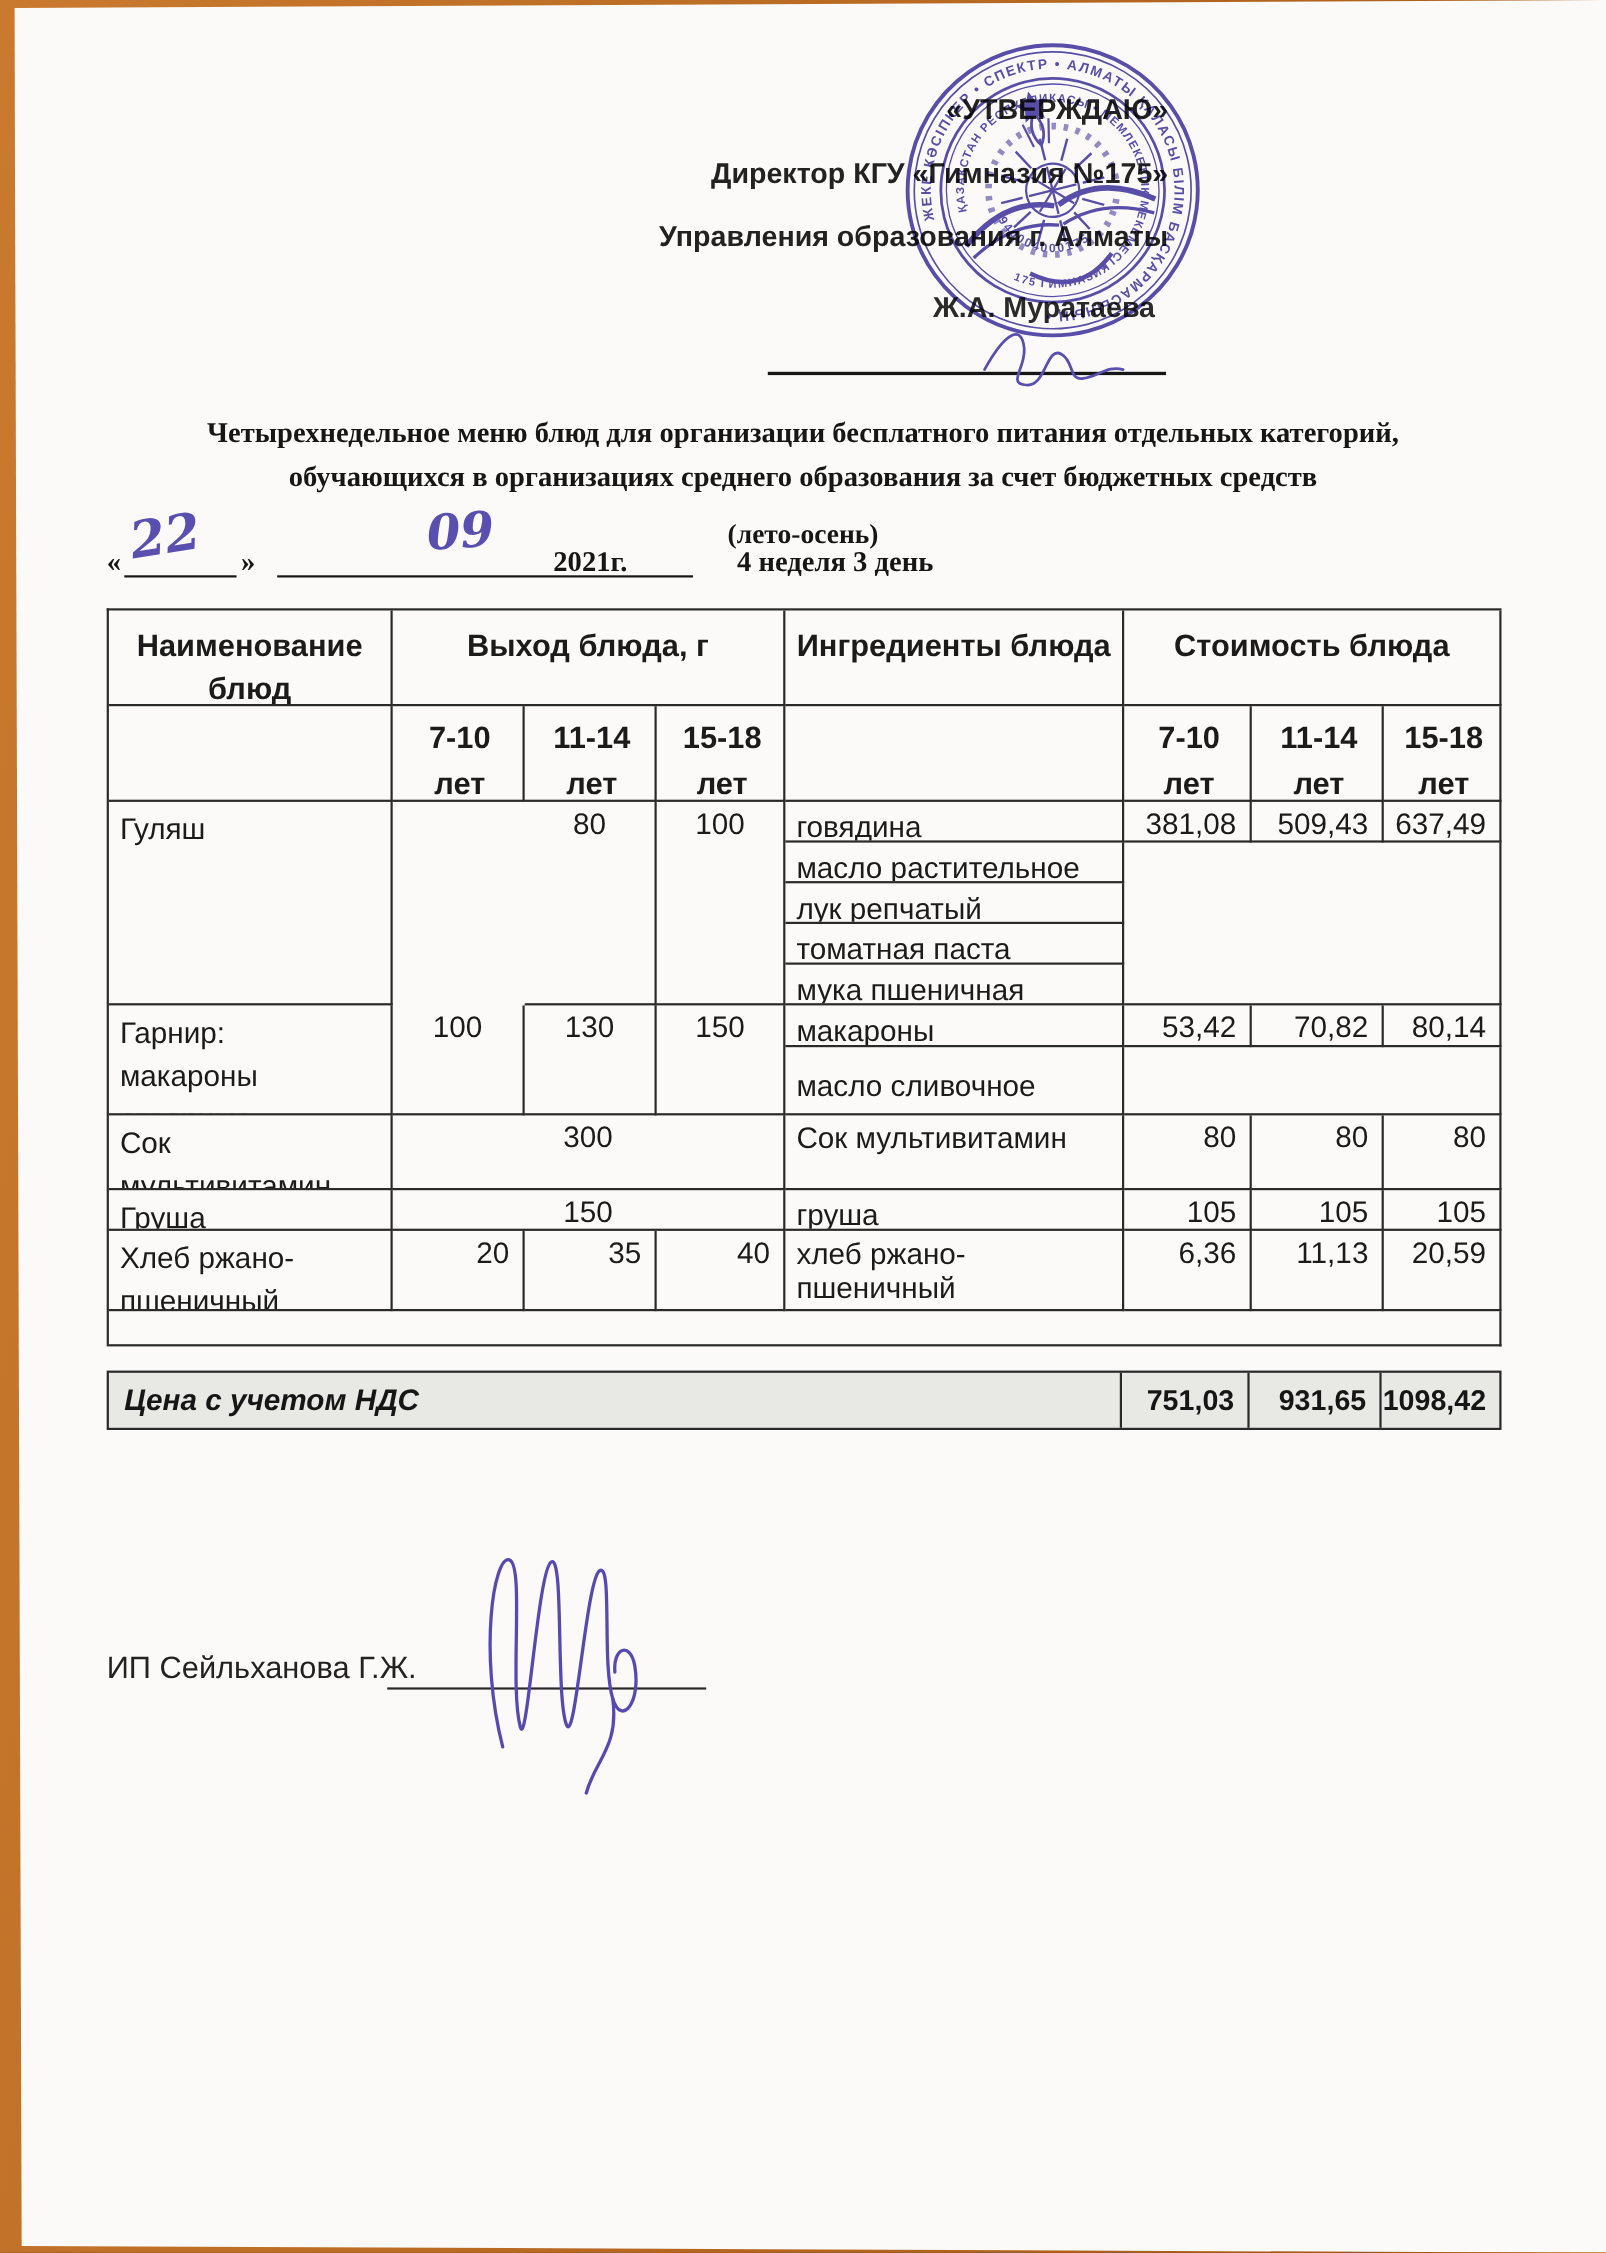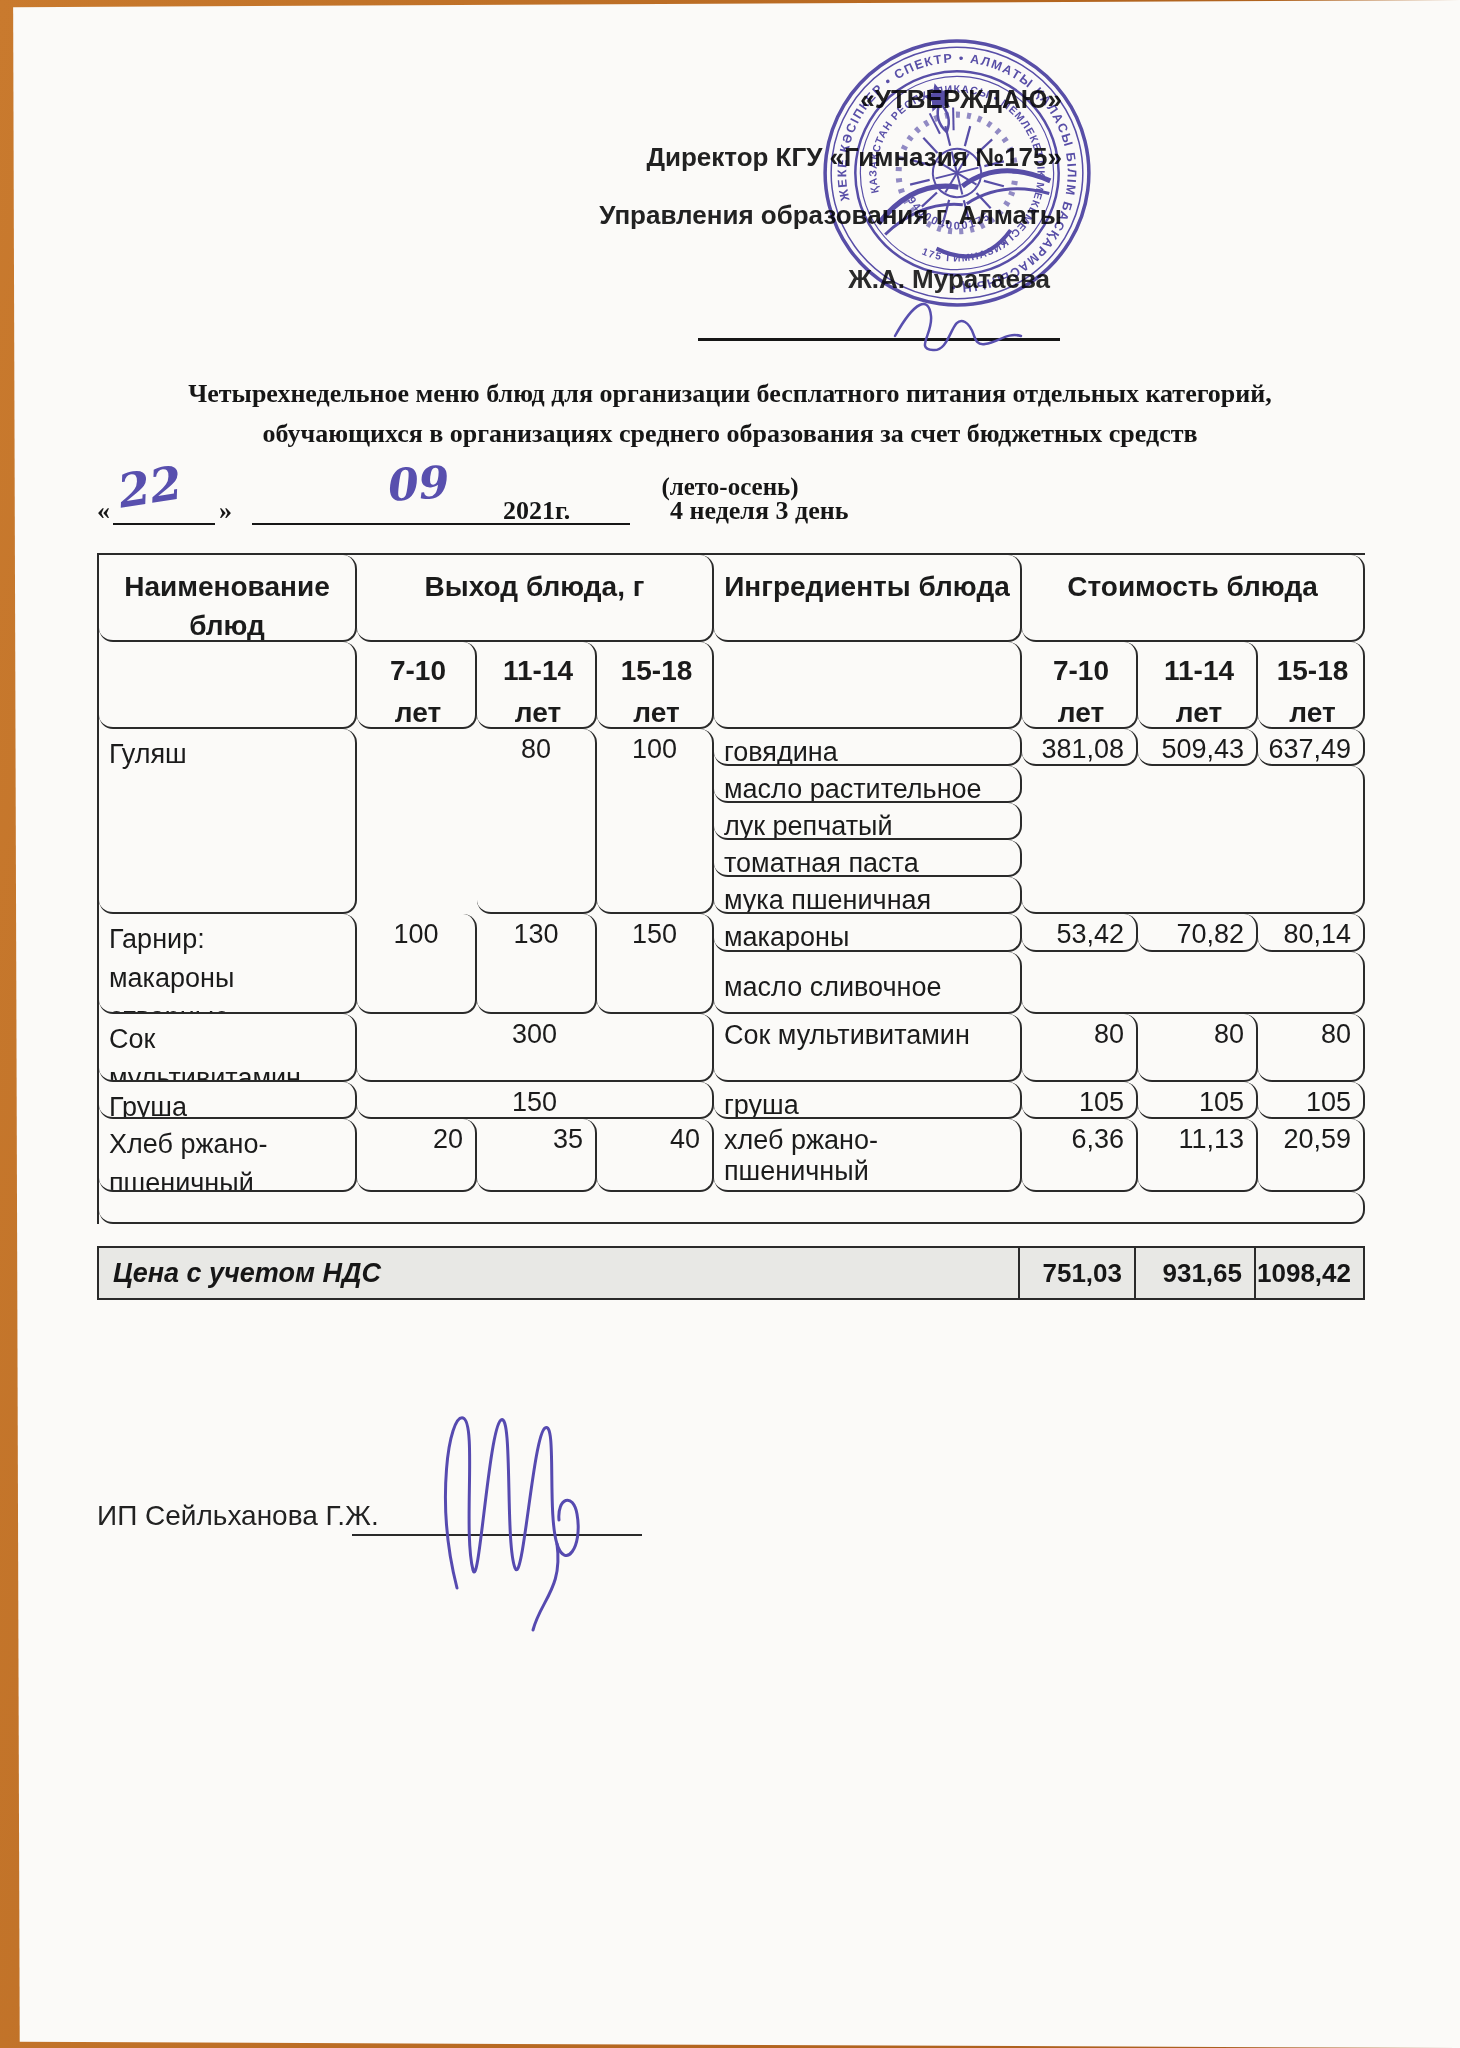--- a/index.html
+++ b/index.html
@@ -48,21 +48,21 @@
   .hand { font-family:"DejaVu Serif", serif; font-style:italic; color:#584fae; }
   .hand-day { position:absolute; left:118px; top:-30px; font-size:46px; transform:rotate(-9deg); }
   .hand-month { position:absolute; left:388px; top:-32px; font-size:44px; transform:rotate(-4deg); }
   
   .menu-table { position:absolute; left:97px; top:553px;
     display:grid;
     grid-template-columns:258px 120px 120px 117px 308px 116px 120px 107px;
     grid-template-rows:87px 87px 37px 37px 37px 37px 37px 38px 62px 68px 37px 73px 32px;
     border-top:2px solid #2a2a2a; border-left:2px solid #2a2a2a; }
   .cell { border-right:2px solid #2a2a2a; border-bottom:2px solid #2a2a2a;
-          font-size:27px; color:#1b1b1b; padding:4px 10px; overflow:hidden;border-radius:14px; }
+          font-size:27px; color:#1b1b1b; padding:4px 10px; overflow:hidden; }
   .hdr { font-weight:700; font-size:28px; text-align:center; white-space:pre-line;
          padding-top:12px; line-height:1.4; }
   .age { font-weight:700; font-size:28px; white-space:pre-line; line-height:1.5;
          padding-left:14px; padding-top:8px; text-align:center; }
   .dname { white-space:pre-line; line-height:1.45; padding-top:6px; }
   .out { text-align:center; padding-top:5px; }
   .ing { display:flex; align-items:center; padding-top:13px; padding-bottom:2px; }
   .ing.v-top { align-items:flex-start; padding-top:6px; }
   .price { text-align:right; padding-top:5px; padding-right:12px; }
   

